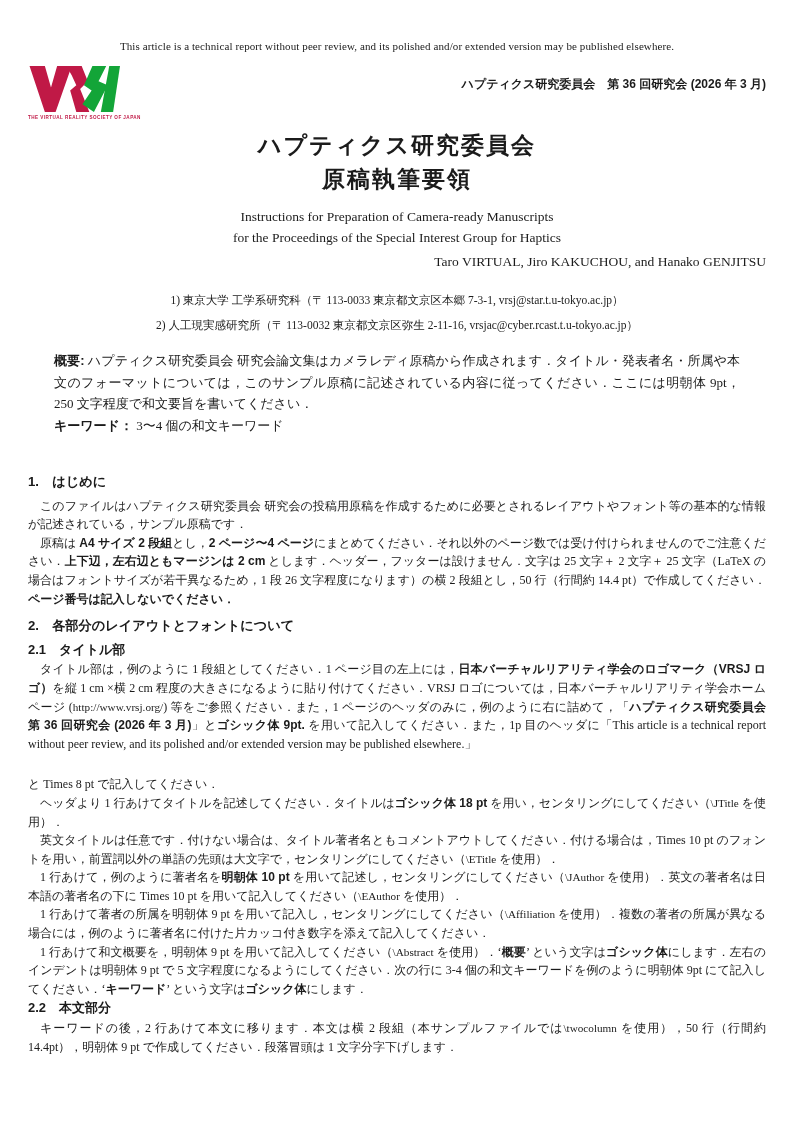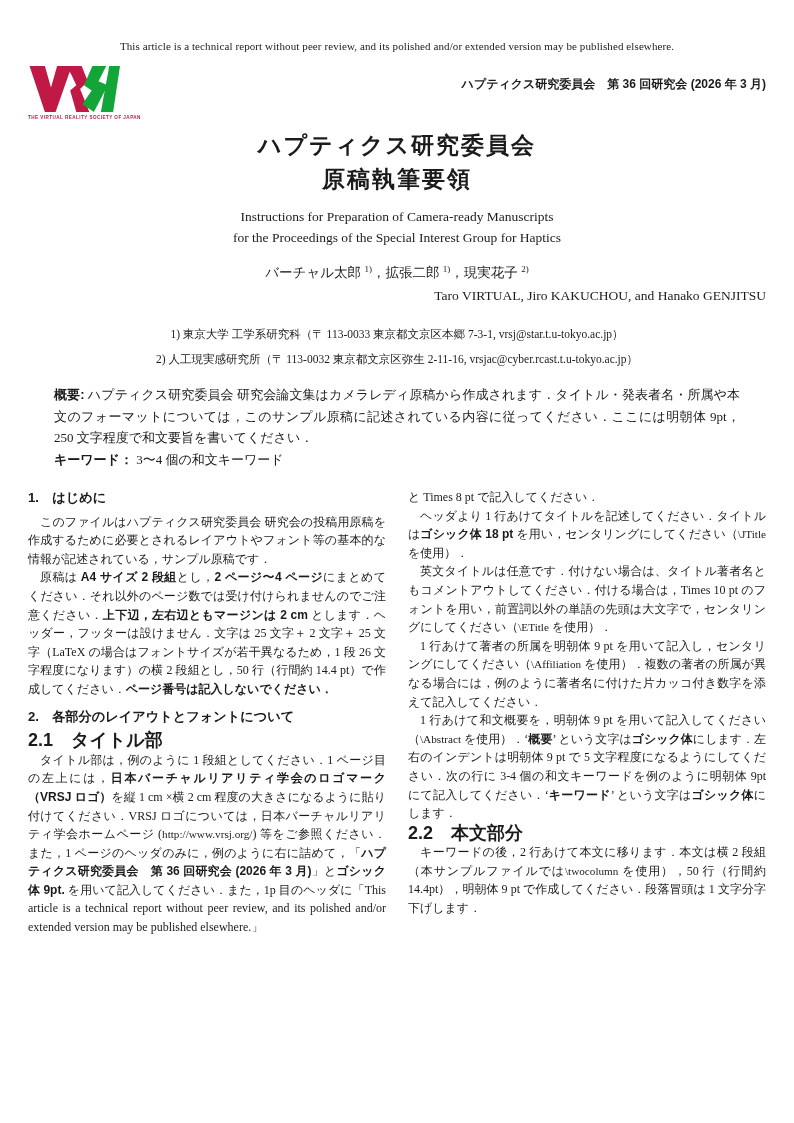--- a/index.html
+++ b/index.html
@@ -18,27 +18,27 @@
     font-size:12px;margin-top:12px;}
   .jtitle{margin-top:8px;text-align:center;
     font-family:"Liberation Sans","DejaVu Sans",sans-serif;font-weight:600;
     font-size:23px;line-height:34px;letter-spacing:2px;}
   .etitle{margin-top:10px;text-align:center;font-size:13.5px;line-height:21px;}
   .jauthors{margin-top:16px;text-align:center;font-size:13.5px;}
   .eauthors{margin-top:6px;text-align:right;font-size:13.5px;}
   .affils{margin-top:18px;text-align:center;font-size:11.5px;line-height:25px;}
   .abstract{margin:12px 26px 0;font-size:13px;line-height:21.5px;text-align:justify;}
   .abstract p{margin:0;}
-  .columns{display:flex;gap:22px;margin-top:18px;}
+  .columns{display:flex;gap:22px;margin-top:36px;flex-direction:column;}
   .col{flex:1 1 0;min-width:0;font-size:12px;line-height:18.6px;text-align:justify;}
   .col .sec{font-family:"Liberation Sans","DejaVu Sans",sans-serif;font-weight:700;
     font-size:13.2px;margin:9px 0 5px;text-align:left;}
   .col .sec:first-child{margin-top:1px;}
   .col .sub{font-family:"Liberation Sans","DejaVu Sans",sans-serif;font-weight:700;
-    font-size:18px;margin:1px 0;text-align:left;}
+    font-size:13px;margin:1px 0;text-align:left;}
   .col p{margin:0;text-indent:1em;}
   .col p.noindent{text-indent:0;}
   .bg{font-family:"Liberation Sans","DejaVu Sans",sans-serif;font-weight:700;}
   .mono{font-family:Liberation Serif, serif;font-size:11.2px;}
   .sup{vertical-align:super;font-size:9px;line-height:0;}
 </style>
 </head>
 <body>
 
 <div class="page">
@@ -61,21 +61,20 @@
   <div class="jtitle">
     <div>ハプティクス研究委員会</div>
     <div>原稿執筆要領</div>
   </div>
 
   <div class="etitle">
     <div>Instructions for Preparation of Camera-ready Manuscripts</div>
     <div>for the Proceedings of the Special Interest Group for Haptics</div>
   </div>
 
-  <div class="jauthors"><span>バーチャル太郎 </span><span class="sup">1)</span><span>，拡張二郎 </span><span class="sup">1)</span><span>，現実花子 </span><span class="sup">2)</span></div>
   <div class="eauthors">Taro VIRTUAL, Jiro KAKUCHOU, and Hanako GENJITSU</div>
 
   <div class="affils">
     <div>1) 東京大学 工学系研究科（〒 113-0033 東京都文京区本郷 7-3-1, vrsj@star.t.u-tokyo.ac.jp）</div>
     <div>2) 人工現実感研究所（〒 113-0032 東京都文京区弥生 2-11-16, vrsjac@cyber.rcast.t.u-tokyo.ac.jp）</div>
   </div>
 
   <div class="abstract">
     <p><span class="bg">概要:</span><span>  ハプティクス研究委員会 研究会論文集はカメラレディ原稿から作成されます．タイトル・発表者名・所属や本文のフォーマットについては，このサンプル原稿に記述されている内容に従ってください．ここには明朝体 9pt，250 文字程度で和文要旨を書いてください．</span></p>
     <p><span class="bg">キーワード：</span><span>  3〜4 個の和文キーワード</span></p>
@@ -87,20 +86,21 @@
         <p class="p"><span>このファイルはハプティクス研究委員会 研究会の投稿用原稿を作成するために必要とされるレイアウトやフォント等の基本的な情報が記述されている，サンプル原稿です．</span></p>
         <p class="p"><span>原稿は </span><span class="bg">A4 サイズ 2 段組</span><span>とし，</span><span class="bg">2 ページ〜4 ページ</span><span>にまとめてください．それ以外のページ数では受け付けられませんのでご注意ください．</span><span class="bg">上下辺，左右辺ともマージンは 2 cm</span><span> とします．ヘッダー，フッターは設けません．文字は 25 文字＋ 2 文字＋ 25 文字（LaTeX の場合はフォントサイズが若干異なるため，1 段 26 文字程度になります）の横 2 段組とし，50 行（行間約 14.4 pt）で作成してください．</span><span class="bg">ページ番号は記入しないでください．</span></p>
         <div class="sec"><span>2.　各部分のレイアウトとフォントについて</span></div>
         <div class="sub"><span>2.1　タイトル部</span></div>
         <p class="p"><span>タイトル部は，例のように 1 段組としてください．1 ページ目の左上には，</span><span class="bg">日本バーチャルリアリティ学会のロゴマーク（VRSJ ロゴ）</span><span>を縦 1 cm ×横 2 cm 程度の大きさになるように貼り付けてください．VRSJ ロゴについては，日本バーチャルリアリティ学会ホームページ (</span><span class="mono">http://www.vrsj.org/</span><span>) 等をご参照ください．また，1 ページのヘッダのみに，例のように右に詰めて，「</span><span class="bg">ハプティクス研究委員会　第 36 回研究会 (2026 年 3 月)</span><span>」と</span><span class="bg">ゴシック体 9pt.</span><span> を用いて記入してください．また，1p 目のヘッダに「This article is a technical report without peer review, and its polished and/or extended version may be published elsewhere.」</span></p>
       </div>
     <div class="col">
         <p class="p noindent"><span>と Times 8 pt で記入してください．</span></p>
         <p class="p"><span>ヘッダより 1 行あけてタイトルを記述してください．タイトルは</span><span class="bg">ゴシック体 18 pt</span><span> を用い，センタリングにしてください（</span><span class="mono">\JTitle</span><span> を使用）．</span></p>
         <p class="p"><span>英文タイトルは任意です．付けない場合は、タイトル著者名ともコメントアウトしてください．付ける場合は，Times 10 pt のフォントを用い，前置詞以外の単語の先頭は大文字で，センタリングにしてください（</span><span class="mono">\ETitle</span><span> を使用）．</span></p>
+        <p class="p"><span>1 行あけて，例のように著者名を</span><span class="bg">明朝体 10 pt</span><span> を用いて記述し，センタリングにしてください（</span><span class="mono">\JAuthor</span><span> を使用）．英文の著者名は日本語の著者名の下に Times 10 pt を用いて記入してください（</span><span class="mono">\EAuthor</span><span> を使用）．</span></p>
         <p class="p"><span>1 行あけて著者の所属を明朝体 9 pt を用いて記入し，センタリングにしてください（</span><span class="mono">\Affiliation</span><span> を使用）．複数の著者の所属が異なる場合には，例のように著者名に付けた片カッコ付き数字を添えて記入してください．</span></p>
         <p class="p"><span>1 行あけて和文概要を，明朝体 9 pt を用いて記入してください（</span><span class="mono">\Abstract</span><span> を使用）．‘</span><span class="bg">概要</span><span>’ という文字は</span><span class="bg">ゴシック体</span><span>にします．左右のインデントは明朝体 9 pt で 5 文字程度になるようにしてください．次の行に 3-4 個の和文キーワードを例のように明朝体 9pt にて記入してください．‘</span><span class="bg">キーワード</span><span>’ という文字は</span><span class="bg">ゴシック体</span><span>にします．</span></p>
         <div class="sub"><span>2.2　本文部分</span></div>
         <p class="p"><span>キーワードの後，2 行あけて本文に移ります．本文は横 2 段組（本サンプルファイルでは</span><span class="mono">\twocolumn</span><span> を使用），50 行（行間約 14.4pt），明朝体 9 pt で作成してください．段落冒頭は 1 文字分字下げします．</span></p>
       </div>
   </div>
 
 </div>
 
 </body></html>

